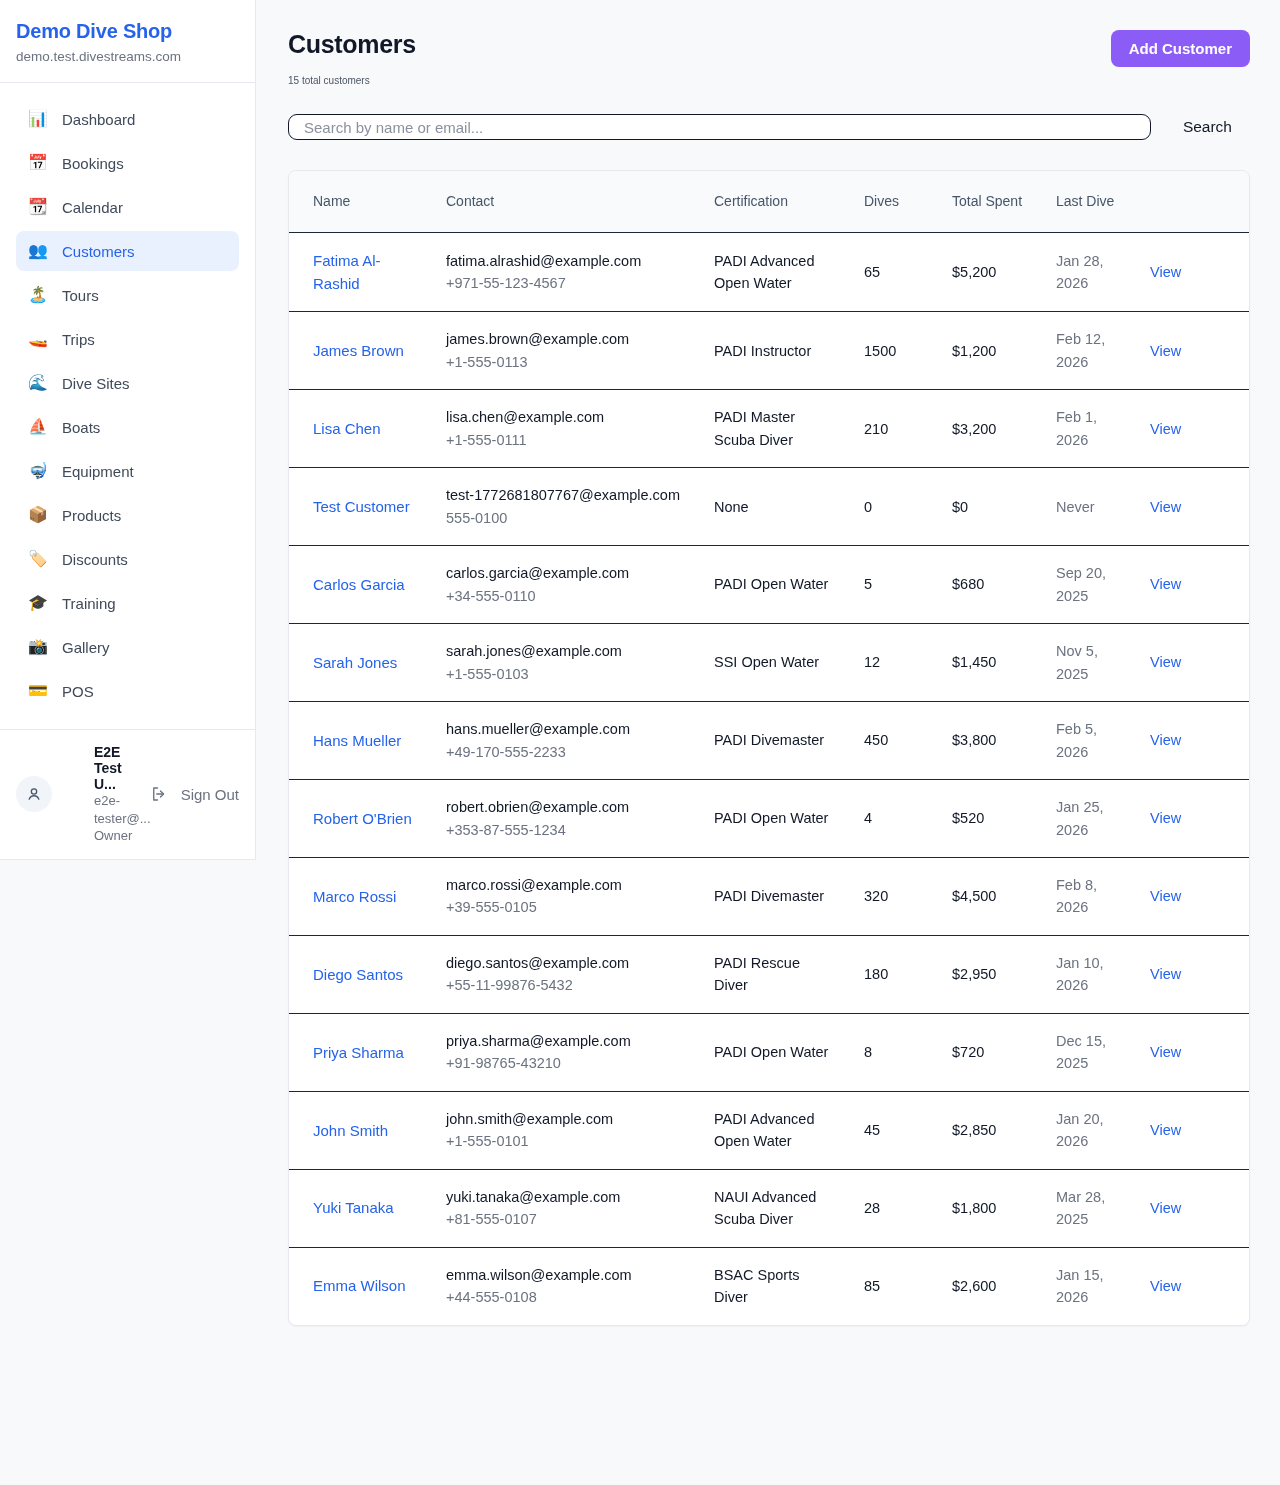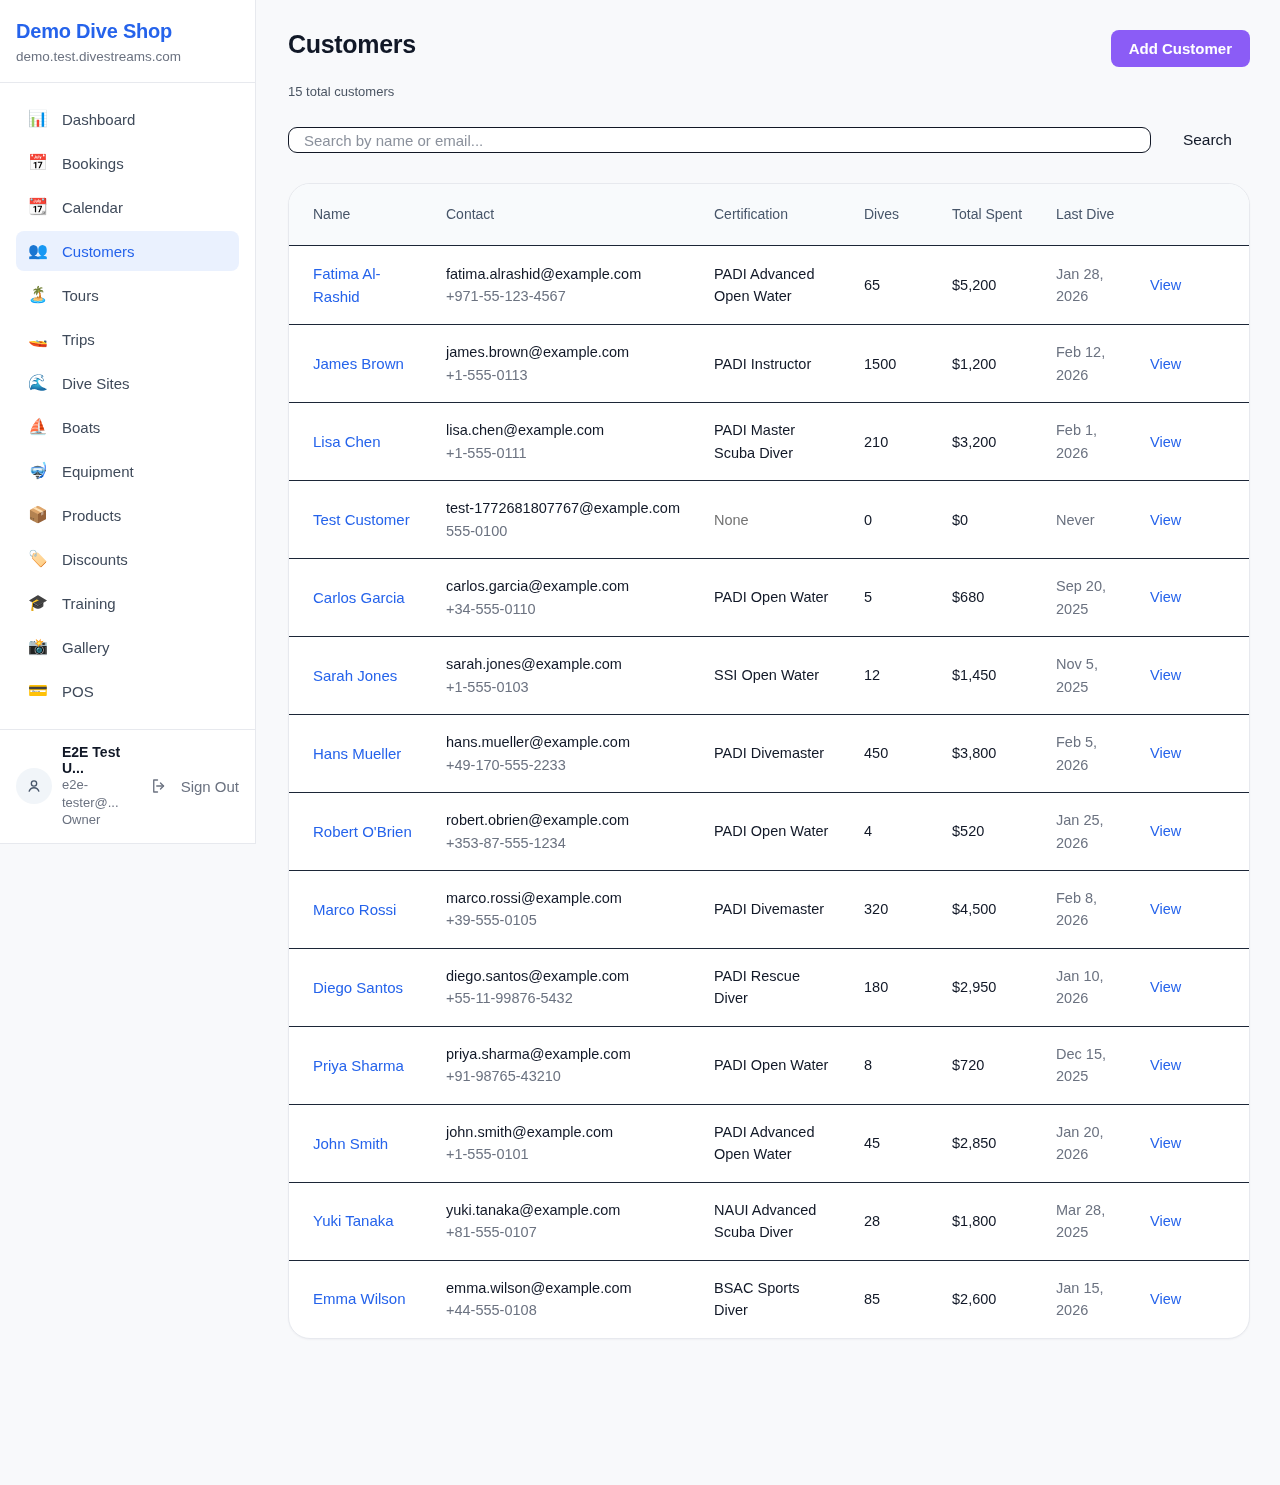--- a/index.html
+++ b/index.html
@@ -37,33 +37,33 @@
   .sidebar-user {
     border-top:1px solid #e7e9ee;
     padding:14px 16px;
     display:flex; align-items:center; gap:10px;
   }
   .avatar {
     width:36px; height:36px; border-radius:50%;
     background:#f1f5f9; flex:0 0 36px;
     display:flex; align-items:center; justify-content:center;
   }
-  .user-meta { flex:1; min-width:0; }
+  .user-meta { flex:1; min-width:0;margin-left:32px; }
   .user-name { font-size:14px; font-weight:700; color:#111827; }
   .user-email, .user-role { font-size:13px; color:#6b7280; line-height:1.35; }
   .signout {
     display:flex; align-items:center; gap:13px;
     color:#6b7280; font-size:15px; cursor:pointer; white-space:nowrap;
   }
 
   
   .main { flex:1; padding:30px 30px 26px 32px; }
   .page-head { display:flex; justify-content:space-between; align-items:flex-start; }
   .page-title { font-size:25px; font-weight:700; color:#111827; letter-spacing:-0.3px; }
-  .page-subtitle { font-size:13px; color:#4b5563; margin-top:25px; }
+  .page-subtitle { font-size:10px; color:#4b5563; margin-top:16px; }
   .btn-primary {
     background:#8b5cf6; color:#fff; border:none; border-radius:8px;
     font-family:inherit; font-size:15px; font-weight:600;
     padding:0 18px; height:37px; cursor:pointer;
   }
 
   .search-row { display:flex; align-items:center; margin-top:24px; }
   .search-input {
     flex:1; height:26px;
     border:1px solid #121826; border-radius:9px;
@@ -75,21 +75,21 @@
     background:transparent; border:none; cursor:pointer;
     font-family:inherit; font-size:15.5px; color:#111827;
     margin-left:14px; padding:8px 18px;
   }
 
   
   .table-card {
     margin-top:26px;
     background:#fff;
     border:1px solid #e7e9ee;
-    border-radius:22px;
+    border-radius:8px;
     overflow:hidden;
     box-shadow:0 1px 2px rgba(16,24,40,.04);
   }
   table { width:100%; border-collapse:collapse; table-layout:fixed; }
   thead th {
     background:#f8fafc;
     text-align:left; font-weight:400;
     color:#475569; font-size:14px;
     padding:12px 16px; height:61px; vertical-align:middle;
     border-bottom:1px solid #1c2637;
@@ -107,21 +107,21 @@
   tbody tr { border-bottom:1px solid #1c2637; }
   tbody tr:last-child { border-bottom:none; }
   tbody td {
     padding:16px; vertical-align:middle;
     font-size:14.5px; color:#111827; line-height:1.55;
   }
   tbody td:first-child { padding-left:24px; }
   td.cell-name a { color:#2563eb; font-size:15px; font-weight:500; text-decoration:none; cursor:pointer; }
   .email { color:#111827; overflow-wrap:break-word; }
   .phone { color:#6b7280; }
-  .muted { color:#737373; }
+  .muted { color:#0f172a; }
   td.cell-last { color:#6b7280; }
   td.cell-action a { color:#2563eb; font-weight:500; text-decoration:none; cursor:pointer; }
   td.cell-action { padding-left:12px; }
 </style>
 </head>
 <body>
 
 <aside class="sidebar">
   <div class="sidebar-header">
     <div class="shop-title">Demo Dive Shop</div>

